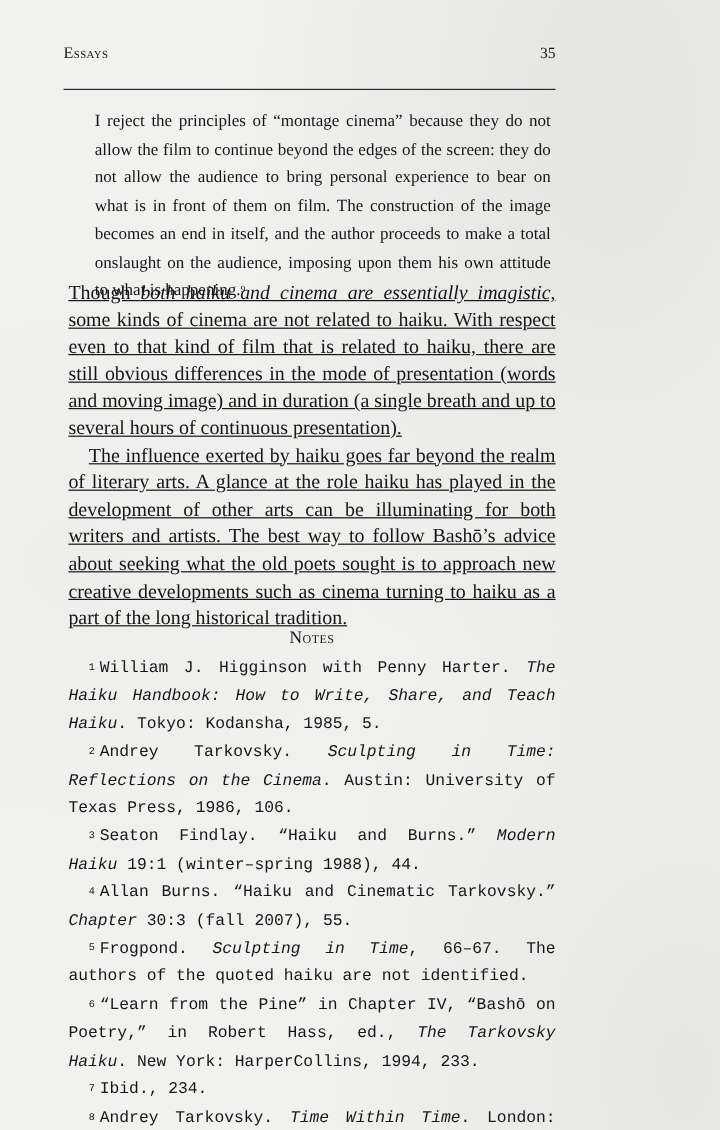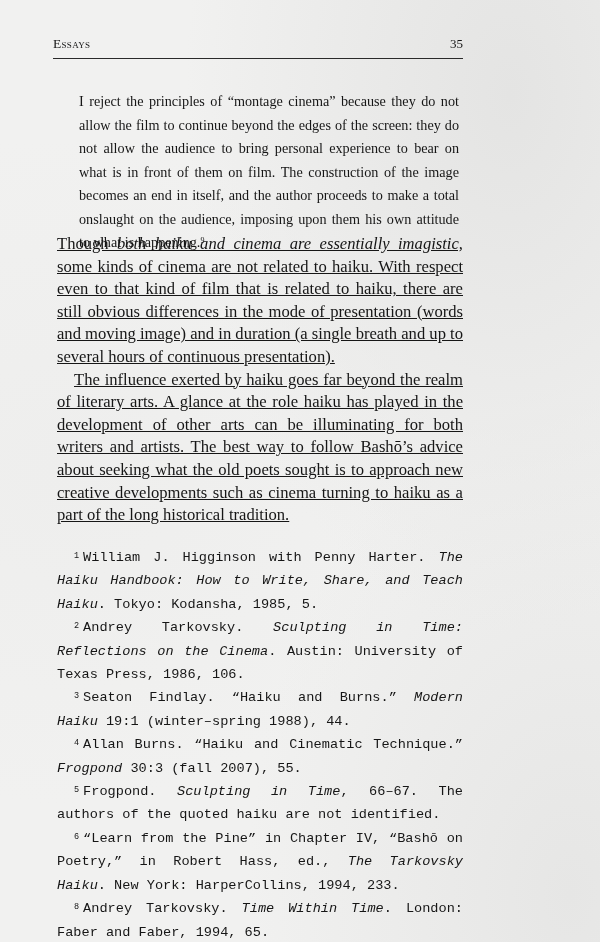--- a/index.html
+++ b/index.html
@@ -10,21 +10,21 @@
                       radial-gradient(ellipse at 95% 95%, #e6e6e5 0%, rgba(241,241,240,0) 40%),
                       radial-gradient(ellipse at 10% 50%, #eeeeed 0%, rgba(241,241,240,0) 50%);
     font-family: "Liberation Serif", "DejaVu Serif", serif;
     color: #161616;
     position: relative;
   }
   .page { position: absolute; left: 0; top: 0; width: 600px; height: 942px; }
   .running-head {
     position: absolute; left: 53px; top: 36px; width: 410px;
     display: flex; justify-content: space-between; align-items: baseline;
-    padding-bottom: 6px; border-bottom: 1px solid #2a2a2a;
+    padding-bottom: 22px; border-bottom: 1px solid #2a2a2a;
     font-size: 13.5px;
   }
   .running-head .section { font-variant: small-caps; letter-spacing: 0.3px; }
   .running-head .pageno { font-size: 13px; }
   .blockquote {
     position: absolute; left: 79px; top: 90px; width: 380px;
     font-size: 14.2px; line-height: 23.5px;
     text-align: justify;
   }
   .blockquote p { margin: 0; }
@@ -63,25 +63,27 @@
 
   <div class="blockquote">
     <p><span>I reject the principles of “montage cinema” because they do not allow the film to continue beyond the edges of the screen: they do not allow the audience to bring personal experience to bear on what is in front of them on film. The construction of the image becomes an end in itself, and the author proceeds to make a total onslaught on the audience, imposing upon them his own attitude to what is happening.</span><sup>9</sup></p>
   </div>
 
   <div class="body">
     <p><span>Though </span><em>both haiku and cinema are essentially imagistic,</em><span> some kinds of cinema are not related to haiku. With respect even to that kind of film that is related to haiku, there are still obvious differences in the mode of presentation (words and moving image) and in duration (a single breath and up to several hours of continuous presentation).</span></p>
     <p class="indent">The influence exerted by haiku goes far beyond the realm of literary arts. A glance at the role haiku has played in the development of other arts can be illuminating for both writers and artists. The best way to follow Bashō’s advice about seeking what the old poets sought is to approach new creative developments such as cinema turning to haiku as a part of the long historical tradition.</p>
   </div>
 
+  <div class="notes-heading">Notes</div>
 
   <div class="notes">
     <p class="note"><sup>1</sup><span>William J. Higginson with Penny Harter. </span><span class="it">The Haiku Handbook: How to Write, Share, and Teach Haiku</span><span>. Tokyo: Kodansha, 1985, 5.</span></p>
     <p class="note"><sup>2</sup><span>Andrey Tarkovsky. </span><span class="it">Sculpting in Time: Reflections on the Cinema</span><span>. Austin: University of Texas Press, 1986, 106.</span></p>
     <p class="note"><sup>3</sup><span>Seaton Findlay. “Haiku and Burns.” </span><span class="it">Modern Haiku</span><span> 19:1 (winter–spring 1988), 44.</span></p>
-    <p class="note"><sup>4</sup><span>Allan Burns. “Haiku and Cinematic Technique.” </span><span class="it">Frogpond</span><span> 30:3 (fall 2007), 55.</span></p>
+    <p class="note"><sup>4</sup><span>Allan Burns. “Haiku and Cinematic Tarkovsky.” </span><span class="it">Chapter</span><span> 30:3 (fall 2007), 55.</span></p>
     <p class="note"><sup>5</sup><span>Frogpond. </span><span class="it">Sculpting in Time</span><span>, 66–67. The authors of the quoted haiku are not identified.</span></p>
     <p class="note"><sup>6</sup><span>“Learn from the Pine” in Chapter IV, “Bashō on Poetry,” in Robert Hass, ed., </span><span class="it">The Tarkovsky Haiku</span><span>. New York: HarperCollins, 1994, 233.</span></p>
+    <p class="note"><sup>7</sup><span>Ibid., 234.</span><span class="it"></span><span></span></p>
     <p class="note"><sup>8</sup><span>Andrey Tarkovsky. </span><span class="it">Time Within Time</span><span>. London: Faber and Faber, 1994, 65.</span></p>
     <p class="note"><sup>9</sup><span>Tarkovsky, </span><span class="it">Sculpting in Time</span><span>, 173.</span></p>
   </div>
 
 </div>
 
 </body></html>

